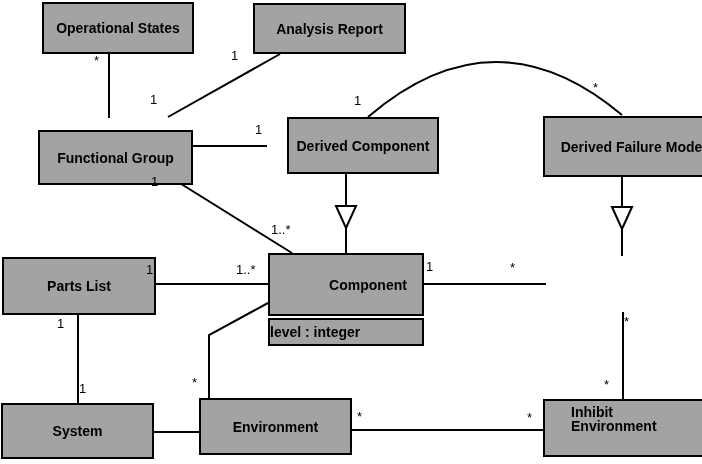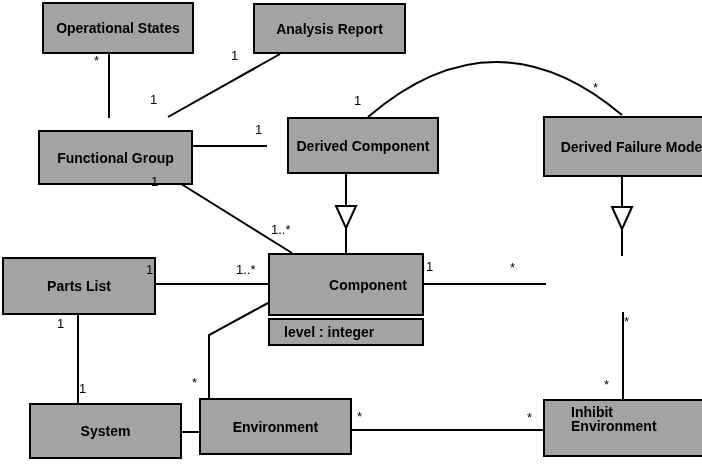--- a/index.html
+++ b/index.html
@@ -6,21 +6,21 @@
   #canvas {
     position:relative; width:702px; height:464px; background:#fff;
     font-family:"Liberation Sans", sans-serif; color:#000; overflow:hidden;
   }
   #wires { position:absolute; left:0; top:0; width:702px; height:464px; }
   .box {
     position:absolute; box-sizing:border-box; background:#a3a3a3;
     border:2px solid #000; display:flex; align-items:center; justify-content:center;
     font-size:14px; line-height:14px; text-align:center;font-weight:bold;
   }
-  .box.attr { justify-content:flex-start; padding-left:14px; }
+  .box.attr { justify-content:flex-start; }
   .box.two-line { align-items:flex-start; justify-content:flex-start;
     flex-direction:column; padding:4px 0 0 26px; text-align:left; }
   .mult { position:absolute; font-size:13px; line-height:13px; white-space:nowrap; }
 </style>
 </head>
 <body>
 
 <div id="canvas">
 
   <svg id="wires" viewBox="0 0 702 464" xmlns="http://www.w3.org/2000/svg" fill="none" stroke="#000" stroke-width="2">
@@ -83,21 +83,21 @@
   </div>
 
   <div class="box" style="left:268px; top:253px; width:156px; height:63px;padding-left:44px;">
     <span>Component</span>
   </div>
   <div class="box attr" style="left:268px; top:318px; width:156px; height:28px;">
     <span>level : integer</span>
   </div>
 
 
-  <div class="box" style="left:1px; top:403px; width:153px; height:56px;margin-left:28px;">
+  <div class="box" style="left:1px; top:403px; width:153px; height:56px;">
     <span>System</span>
   </div>
 
   <div class="box" style="left:199px; top:398px; width:153px; height:57px;">
     <span>Environment</span>
   </div>
 
   <div class="box two-line" style="left:543px; top:399px; width:184px; height:58px;">
     <span>Inhibit</span>
     <span>Environment</span>

